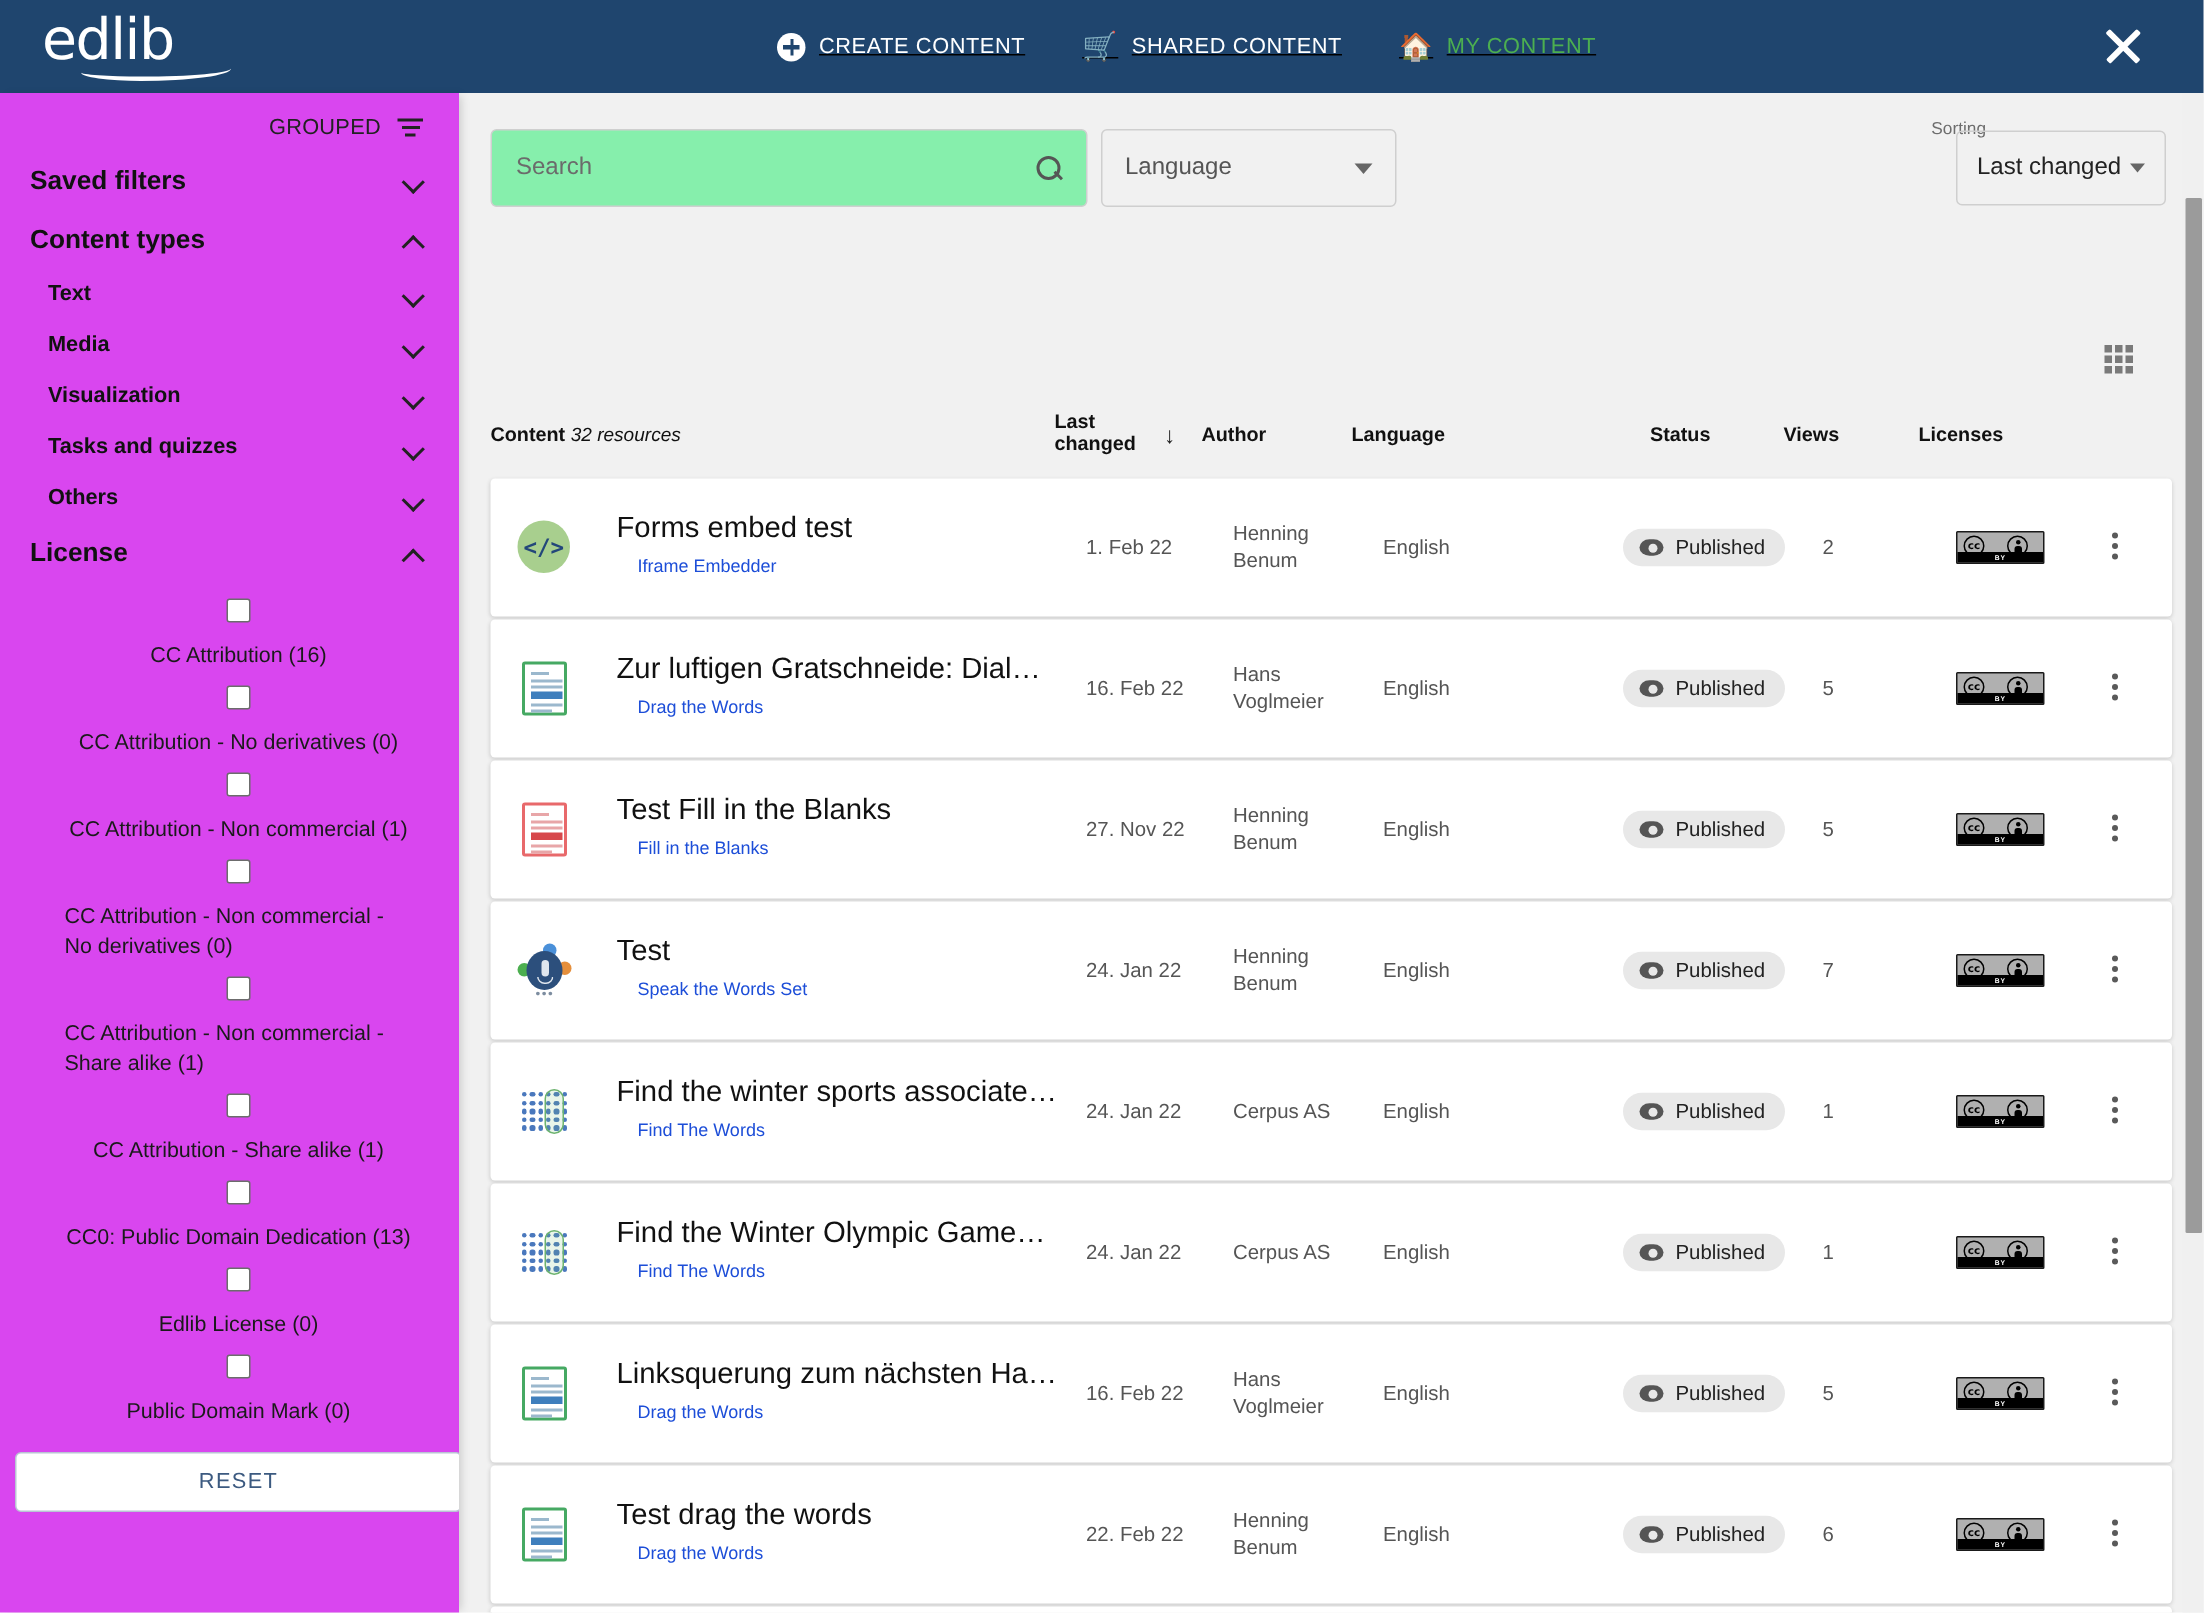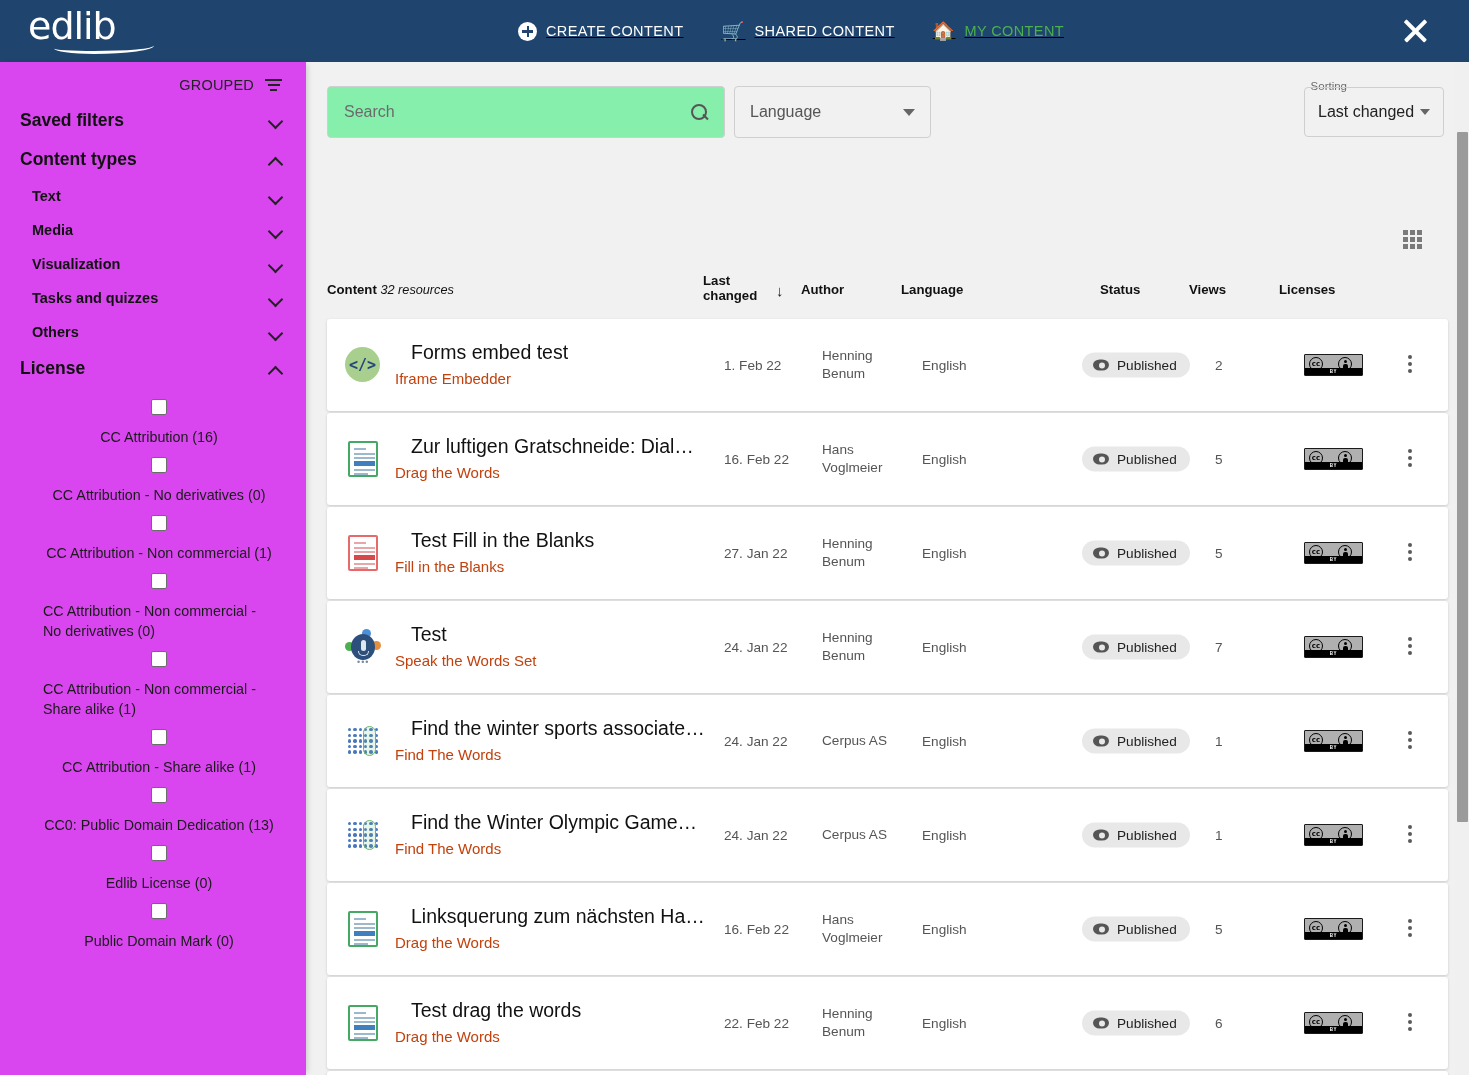--- a/index.html
+++ b/index.html
@@ -207,22 +207,22 @@
   .r-icon {
     position: absolute; left: 18px; top: 50%; transform: translateY(-50%);
     width: 36px; height: 36px;
   }
   .r-title {
     position: absolute; left: 84px; top: 22px;
     font-size: 19.5px; color: #111; font-weight: 400;
     white-space: nowrap; max-width: 300px; overflow: hidden;
   }
   .r-sub {
-    position: absolute; left: 68px; top: 51px;
-    font-size: 15px; color: #c2410c;
+    position: absolute; left: 98px; top: 51px;
+    font-size: 12px; color: #1d4ed8;
   }
   .r-date  { position: absolute; left: 397px; top: 50%; transform: translateY(-50%); font-size: 13.6px; color: #555; }
   .r-auth  { position: absolute; left: 495px; top: 50%; transform: translateY(-50%); font-size: 13.6px; color: #555; line-height: 18px; width: 85px; }
   .r-lang  { position: absolute; left: 595px; top: 50%; transform: translateY(-50%); font-size: 13.6px; color: #555; }
   .r-status{ position: absolute; left: 755px; top: 50%; transform: translateY(-50%); }
   .pill {
     display: inline-flex; align-items: center; gap: 8px;
     background: #e8e8e8; border-radius: 13px; padding: 5px 13px 5px 11px;
     font-size: 13.6px; color: #222;
   }
@@ -449,36 +449,37 @@
     <div class="lic-row">
       <span class="cbox"></span>
       <span class="lic-label">Edlib License (0)</span>
     </div>
     <div class="lic-row">
       <span class="cbox"></span>
       <span class="lic-label">Public Domain Mark (0)</span>
     </div>
   </div>
 
+  <button class="reset-btn">RESET</button>
 </div>
 
 <div class="main">
 
   <div class="toolbar">
     <div class="search-box">
       <input type="text" placeholder="Search" style="">
       <span class="mag"></span>
     </div>
 
     <div class="lang-box">
       <span class="lbl">Language</span>
       <span class="caret"></span>
     </div>
 
-    <div class="sorting-legend" style="right:117px;left:auto;margin-left:32px;">Sorting</div>
+    <div class="sorting-legend" style="right:140px;left:auto;margin-left:32px;">Sorting</div>
     <div class="sorting-box">
       <span class="val">Last changed</span>
       <span class="caret-sm"></span>
     </div>
   </div>
 
   <div class="grid-toggle">
     <span></span>
       <span></span>
       <span></span>
@@ -576,21 +577,21 @@
             <i></i>
             <i></i>
             <i></i>
             <i></i>
             <i></i>
             <i></i>
           </div>
         </div>
         <div class="r-title">Test Fill in the Blanks</div>
         <div class="r-sub">Fill in the Blanks</div>
-        <div class="r-date">27. Jan 22</div>
+        <div class="r-date">27. Nov 22</div>
         <div class="r-auth">Henning Benum</div>
         <div class="r-lang">English</div>
         <div class="r-status"><span class="pill">
             <span class="eye"></span>
             <span>Published</span>
           </span></div>
         <div class="r-views">5</div>
         <div class="r-lic">
           <div class="badge-cc">
             <span class="b-ico c1">cc</span>

